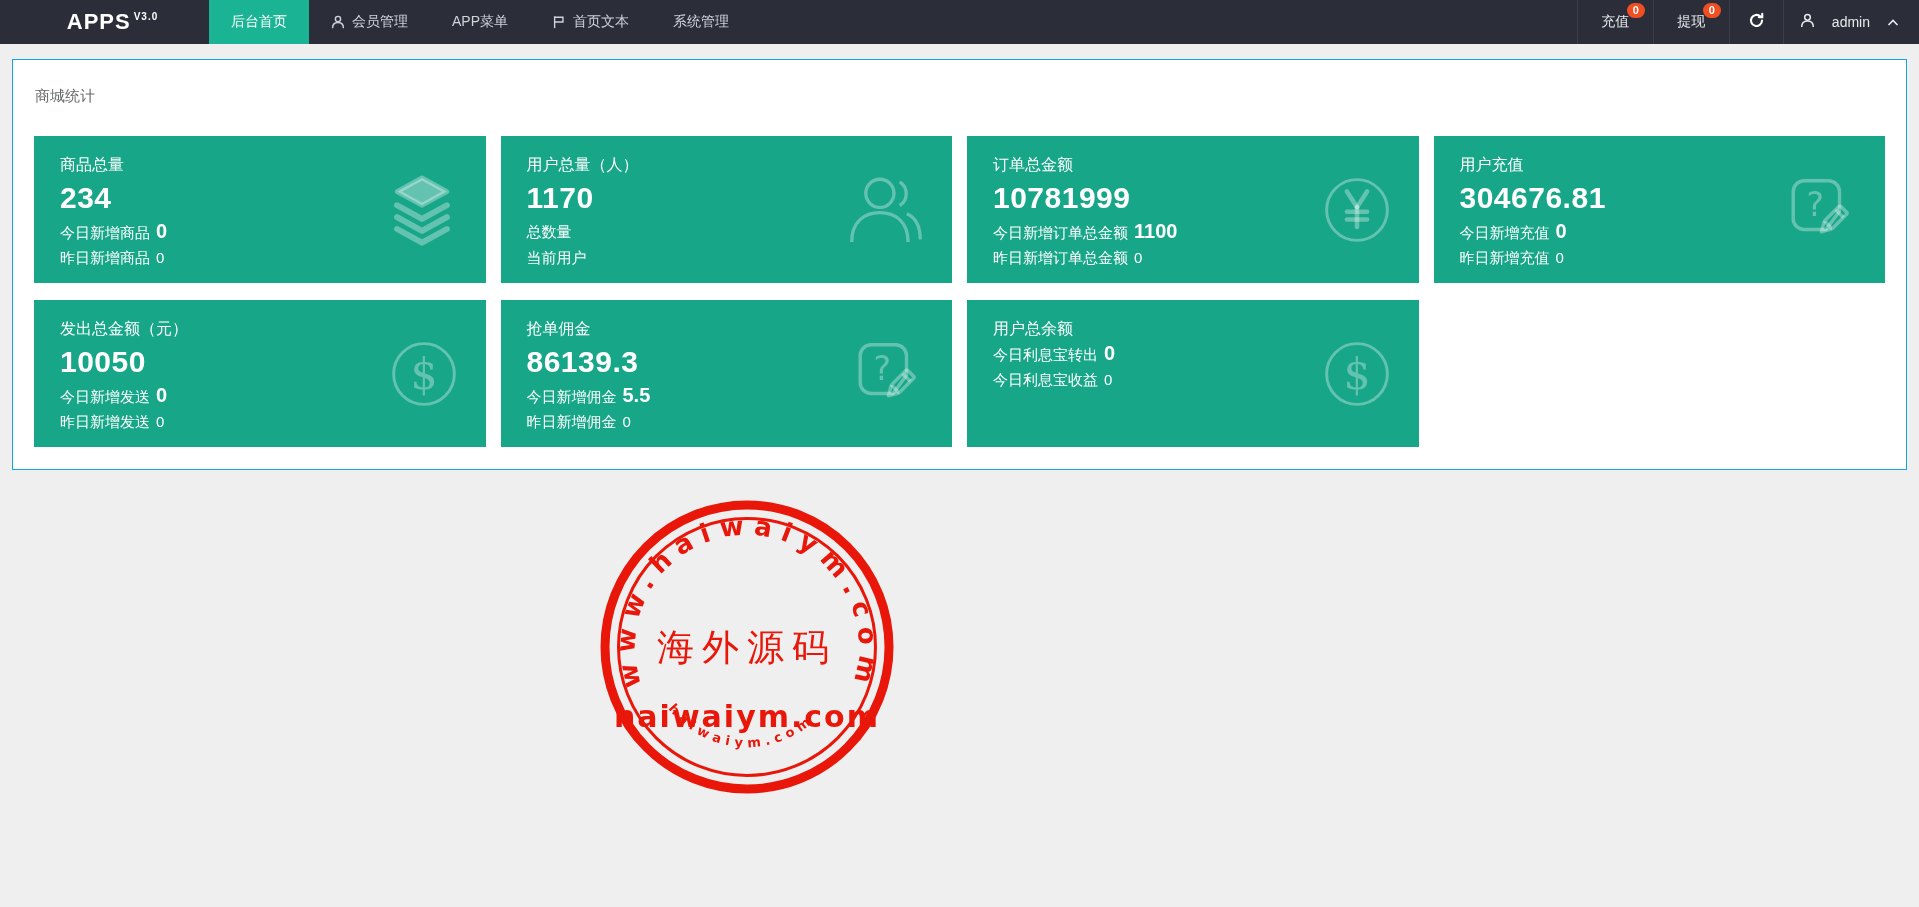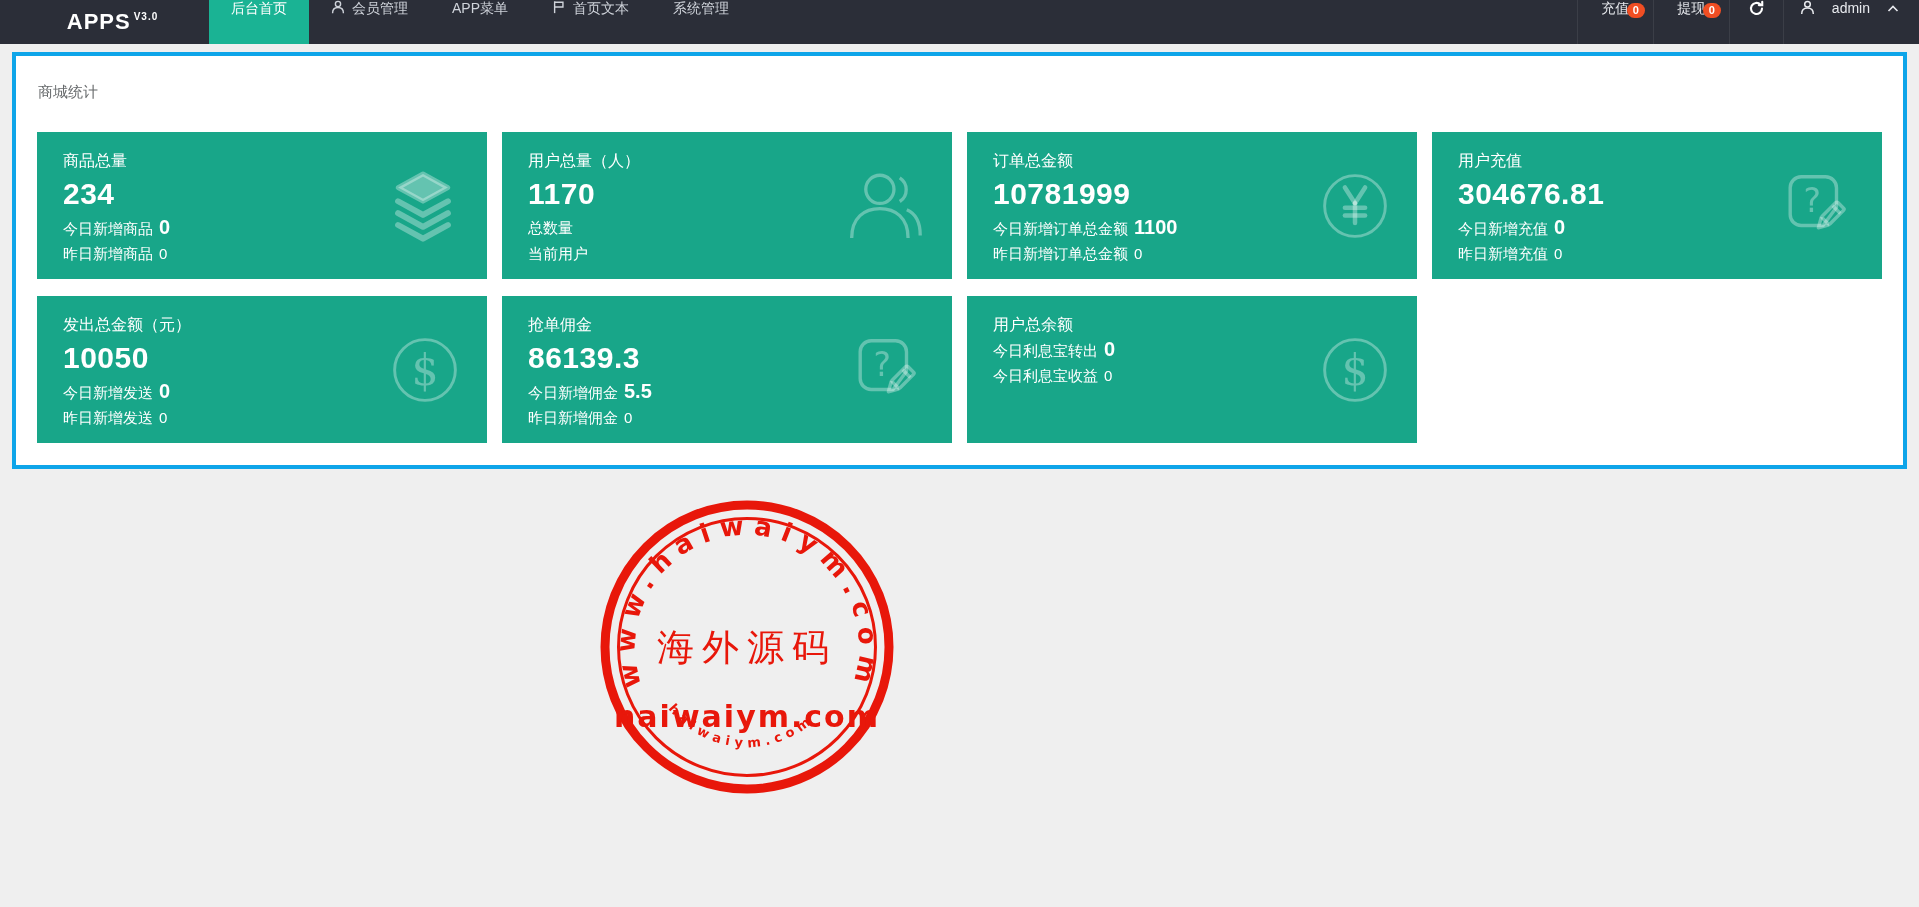--- a/index.html
+++ b/index.html
@@ -17,43 +17,43 @@
     display:flex; align-items:stretch; position:relative;
   }
   .brand {
     width:193px; display:flex; align-items:center; justify-content:center;
     color:#fff; letter-spacing:1px;margin-left:16px;
   }
   .brand-name { font-size:22px; font-weight:bold; }
   .brand-ver  { font-size:10px; font-weight:bold; margin-left:3px; transform:translateY(-6px); display:inline-block; }
   .nav-menu { display:flex; align-items:stretch; }
   .nav-item {
-    display:flex; align-items:flex-start; gap:7px;
+    display:flex; align-items:center; gap:7px;
     padding:0 22px; font-size:14px; color:#cfd3da; cursor:pointer; white-space:nowrap;
   }
   .nav-item.active { background:#1ab394; color:#fff; }
   .nav-item svg { display:block; }
   .nav-right { margin-left:auto; display:flex; align-items:stretch; }
   .nav-action {
-    position:relative; display:flex; align-items:flex-start; justify-content:center;
+    position:relative; display:flex; align-items:center; justify-content:center;
     min-width:76px; padding:0 18px; font-size:14px; color:#e8eaee; cursor:pointer;
     border-left:1px solid rgba(255,255,255,0.08);
   }
   .badge {
     position:absolute; top:3px; right:8px;
     background:#f04e23; color:#fff; font-size:11px; line-height:1;
     padding:2px 6px; border-radius:9px; font-weight:bold;
   }
   .icon-btn { min-width:52px; }
   .user-box { gap:17px; padding:0 20px 0 16px; }
 
   
   .panel {
-    position:absolute; left:12px; right:12px; top:52px;
-    background:#fff; border:4px solid #0ea5e9;
+    position:absolute; left:12px; right:12px; top:59px;
+    background:#fff; border:1px solid #0ea5e9;
     padding:0 21px 22px 21px;
   }
   .panel-title { font-size:15px; color:#676a6c; padding:27px 1px 21px 1px; }
 
   .stats-grid {
     display:grid; grid-template-columns:repeat(4,1fr);
     column-gap:15px; row-gap:17px;margin-top:9px;
   }
   .stat-card {
     position:relative; height:147px; background:#18a689; color:#fff;

